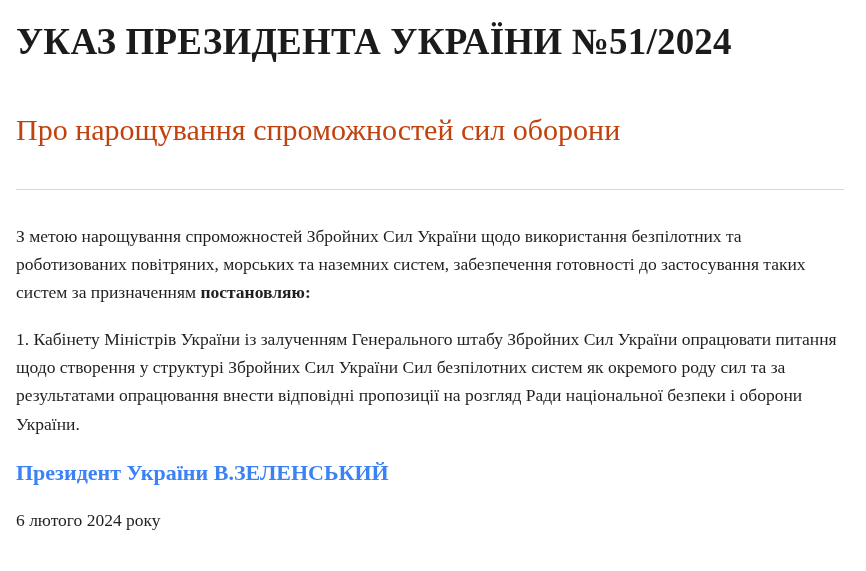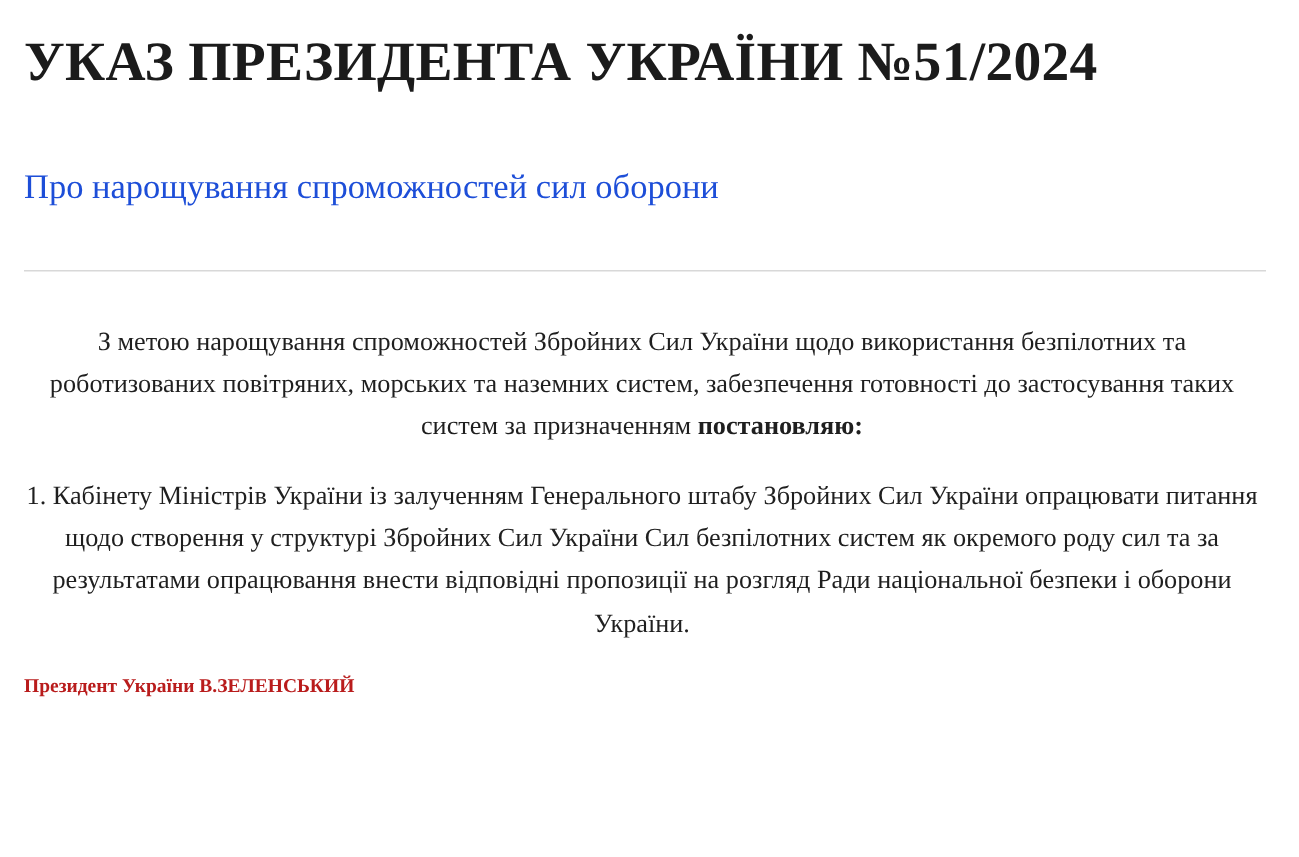--- a/index.html
+++ b/index.html
@@ -25,57 +25,56 @@
     font-family: "Liberation Serif", serif;
     font-weight: bold;
     font-size: 37px;
     line-height: 1.18;
     letter-spacing: 0.2px;
     color: #1b1b1b;
     margin: 6px 0 0 0;
   }
   .doc-subtitle {
     font-family: "Liberation Serif", serif;
-    font-size: 23px;
+    font-size: 30px;
     line-height: 1.3;
-    color: #1d4ed8;
+    color: #c2410c;
     margin: 46px 0 0 0;
     font-weight: normal;
   }
   .divider {
     margin: 40px 0 0 0;
     border: 0;
     border-top: 1px solid #d8d8d8;
     width: 828px;
   }
   .body-text {
     margin: 0;
     padding: 0;
   }
   p.para {
     font-family: "Liberation Serif", serif;
     font-size: 17.5px;
     line-height: 1.62;
     color: #1f1f1f;
     margin: 0 0 18px 0;
     max-width: 824px;
-    text-align: center;
   }
   p.first {
     margin-top: 32px;
   }
   .strong {
     font-weight: bold;
   }
   p.signature {
     font-family: "Liberation Serif", serif;
-    font-size: 13px;
+    font-size: 22px;
     font-weight: bold;
     line-height: 1.5;
-    color: #b91c1c;
+    color: #3b82f6;
     margin: 0 0 18px 0;
   }
   p.date {
     font-family: "Liberation Serif", serif;
     font-size: 17.5px;
     line-height: 1.5;
     color: #1f1f1f;
     margin: 0;
   }
 </style>
@@ -92,15 +91,16 @@
 
   <div class="body-text">
 
     <p class="para first"><span>З метою нарощування спроможностей Збройних Сил України щодо використання безпілотних та роботизованих повітряних, морських та наземних систем, забезпечення готовності до застосування таких систем за призначенням </span><span class="strong">постановляю:</span></p>
 
     <p class="para">1. Кабінету Міністрів України із залученням Генерального штабу Збройних Сил України опрацювати питання щодо створення у структурі Збройних Сил України Сил безпілотних систем як окремого роду сил та за результатами опрацювання внести відповідні пропозиції на розгляд Ради національної безпеки і оборони України.</p>
 
 
     <p class="signature">Президент України В.ЗЕЛЕНСЬКИЙ</p>
 
+    <p class="date">6 лютого 2024 року</p>
 
   </div>
 </div>
 
 </body></html>

